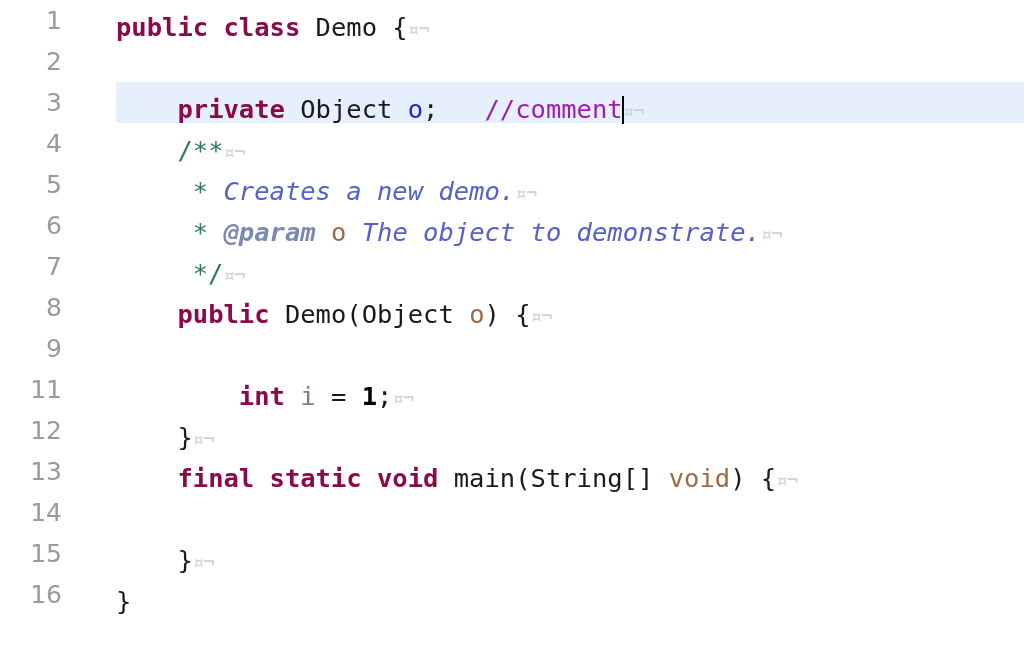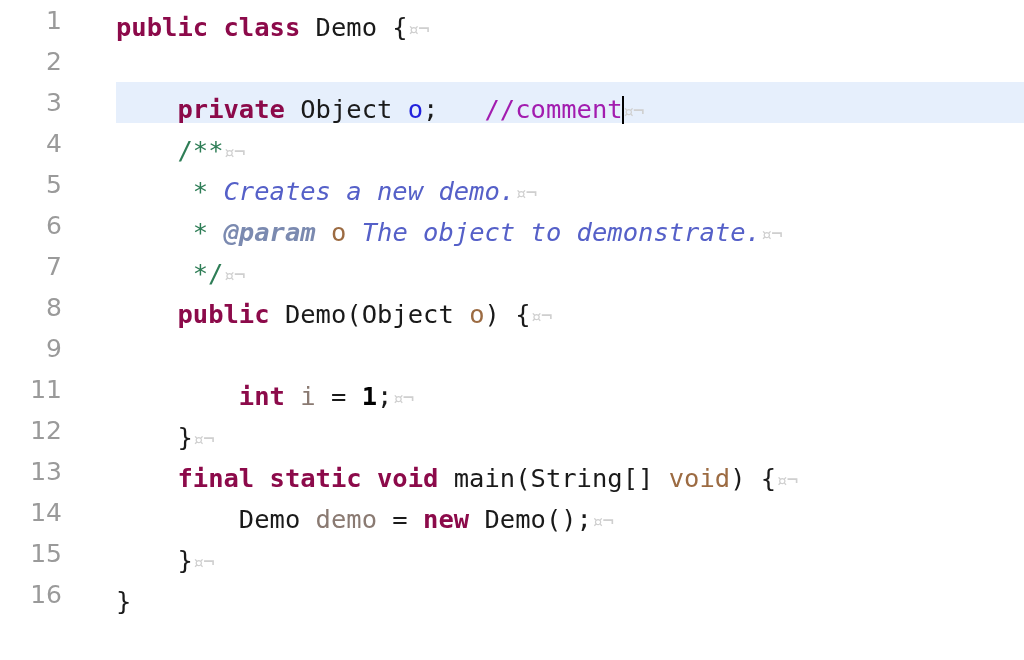--- a/index.html
+++ b/index.html
@@ -112,17 +112,17 @@
       <div class="line-row current"><div class="hl-bg"></div><div class="gutter">3</div><div class="code"><span class="plain">    </span><span class="kw">private </span><span class="type">Object </span><span class="field">o</span><span class="plain">;   </span><span class="cmt">//comment</span><span class="caret"></span><span class="eol">¤¬</span></div></div>
       <div class="line-row"><div class="gutter">4</div><div class="code"><span class="plain">    </span><span class="doc">/**</span><span class="eol">¤¬</span></div></div>
       <div class="line-row"><div class="gutter">5</div><div class="code"><span class="plain">     </span><span class="doc">* </span><span class="doctext">Creates a new demo.</span><span class="eol">¤¬</span></div></div>
       <div class="line-row"><div class="gutter">6</div><div class="code"><span class="plain">     </span><span class="doc">* </span><span class="doctag">@param</span><span class="plain"> </span><span class="docparam">o</span><span class="plain"> </span><span class="doctext">The object to demonstrate.</span><span class="eol">¤¬</span></div></div>
       <div class="line-row"><div class="gutter">7</div><div class="code"><span class="plain">     </span><span class="doc">*/</span><span class="eol">¤¬</span></div></div>
       <div class="line-row"><div class="gutter">8</div><div class="code"><span class="plain">    </span><span class="kw">public </span><span class="plain">Demo(Object </span><span class="param">o</span><span class="plain">) {</span><span class="eol">¤¬</span></div></div>
       <div class="line-row"><div class="gutter">9</div></div>
       <div class="line-row"><div class="gutter">11</div><div class="code"><span class="plain">        </span><span class="kw">int </span><span class="local">i</span><span class="plain"> = </span><span class="num">1</span><span class="plain">;</span><span class="eol">¤¬</span></div></div>
       <div class="line-row"><div class="gutter">12</div><div class="code"><span class="plain">    }</span><span class="eol">¤¬</span></div></div>
       <div class="line-row"><div class="gutter">13</div><div class="code"><span class="plain">    </span><span class="kw">final static void </span><span class="plain">main(String[] </span><span class="param">void</span><span class="plain">) {</span><span class="eol">¤¬</span></div></div>
-      <div class="line-row"><div class="gutter">14</div><div class="code"><span class="plain">        </span><span class="type">Demo </span><span class="local">demo</span><span class="plain"> = </span><span class="kw">new </span><span class="plain">Demo();</span><span class="eol">¤¬</span></div></div>
+      <div class="line-row"><div class="gutter">14</div></div>
       <div class="line-row"><div class="gutter">15</div><div class="code"><span class="plain">    }</span><span class="eol">¤¬</span></div></div>
       <div class="line-row"><div class="gutter">16</div><div class="code"><span class="plain">}</span></div></div>
     </div>
 </div>
 
 </body></html>

